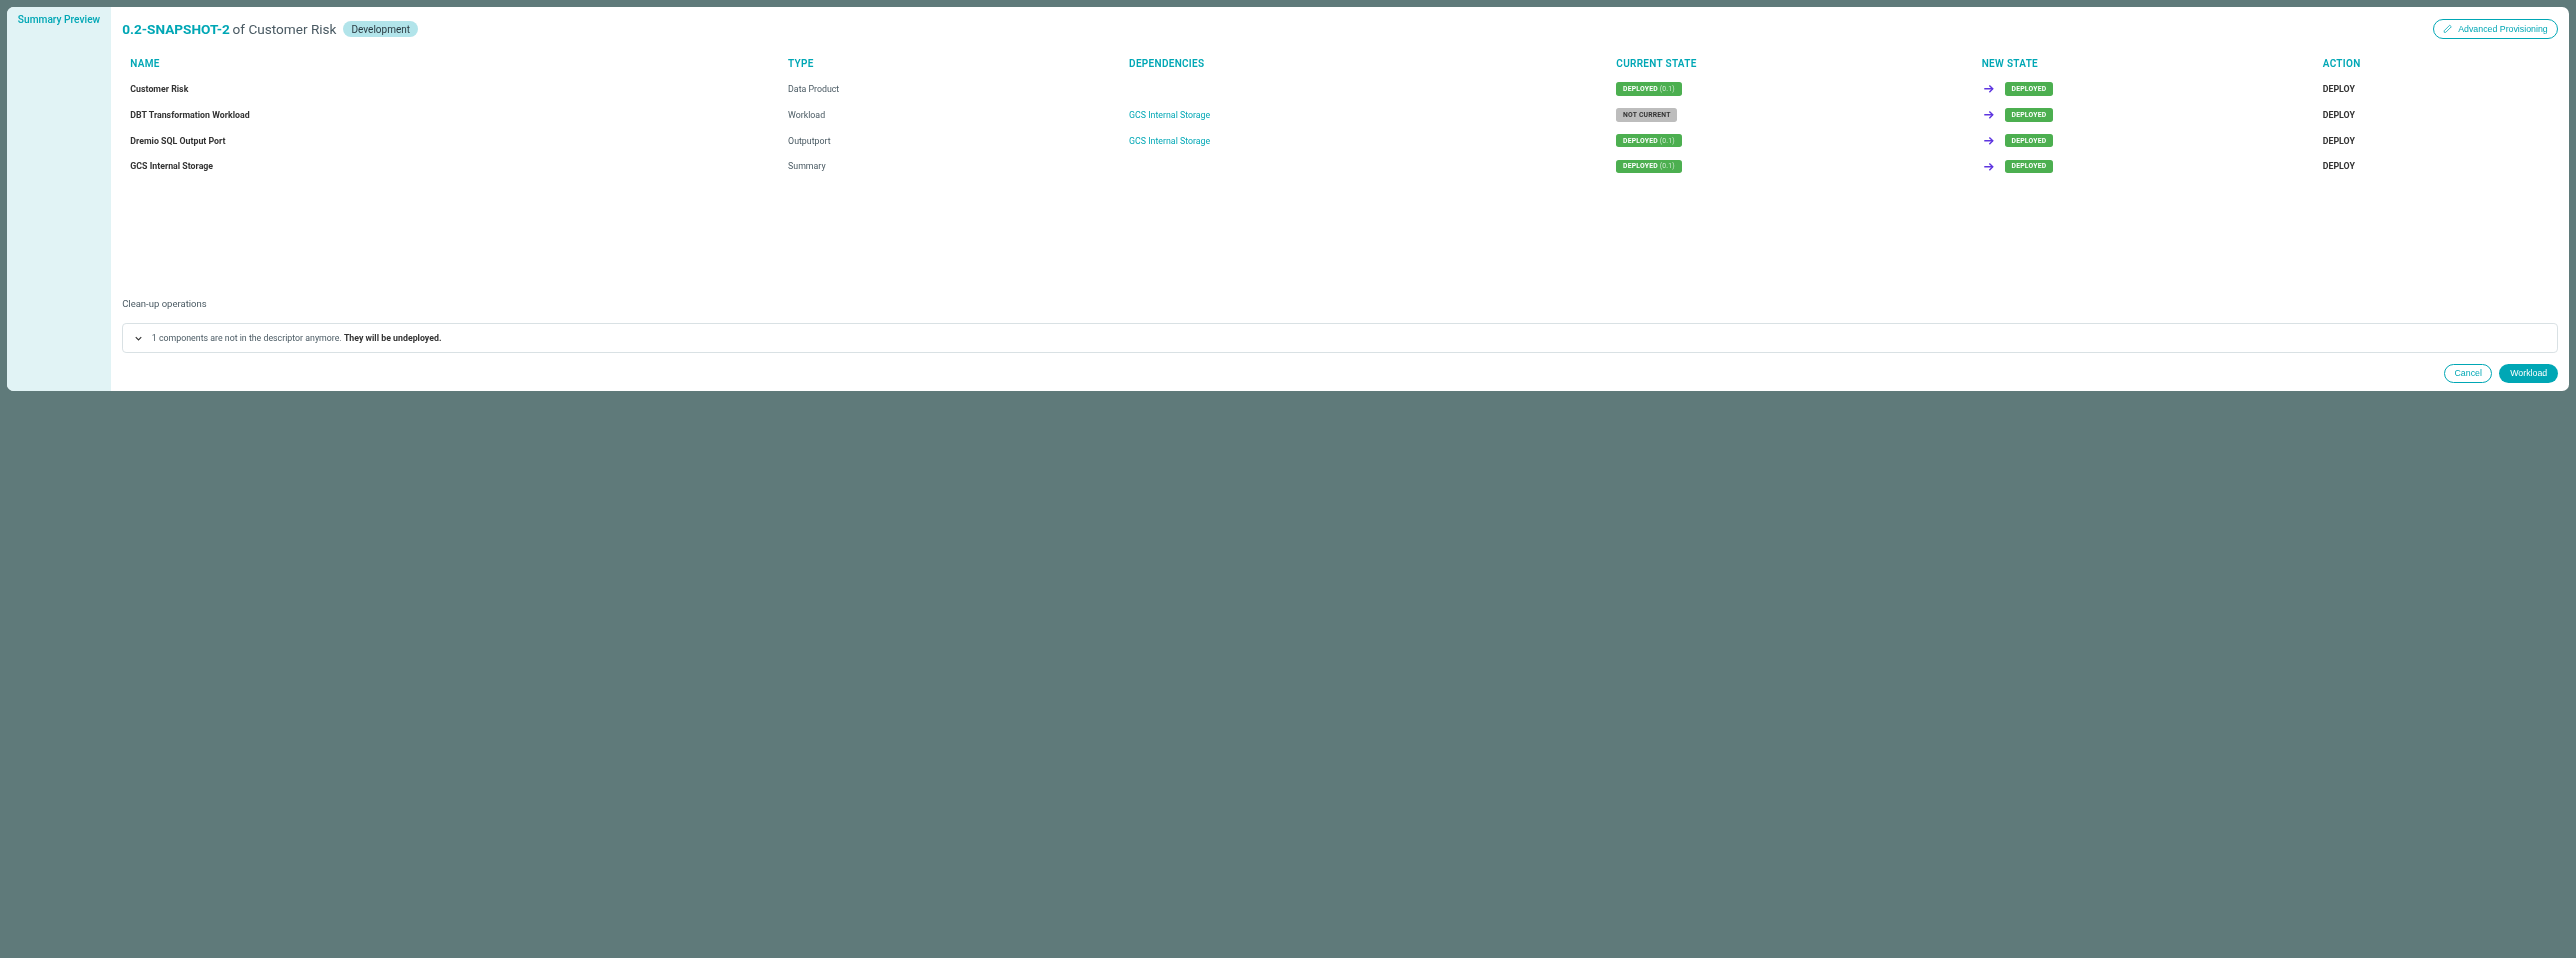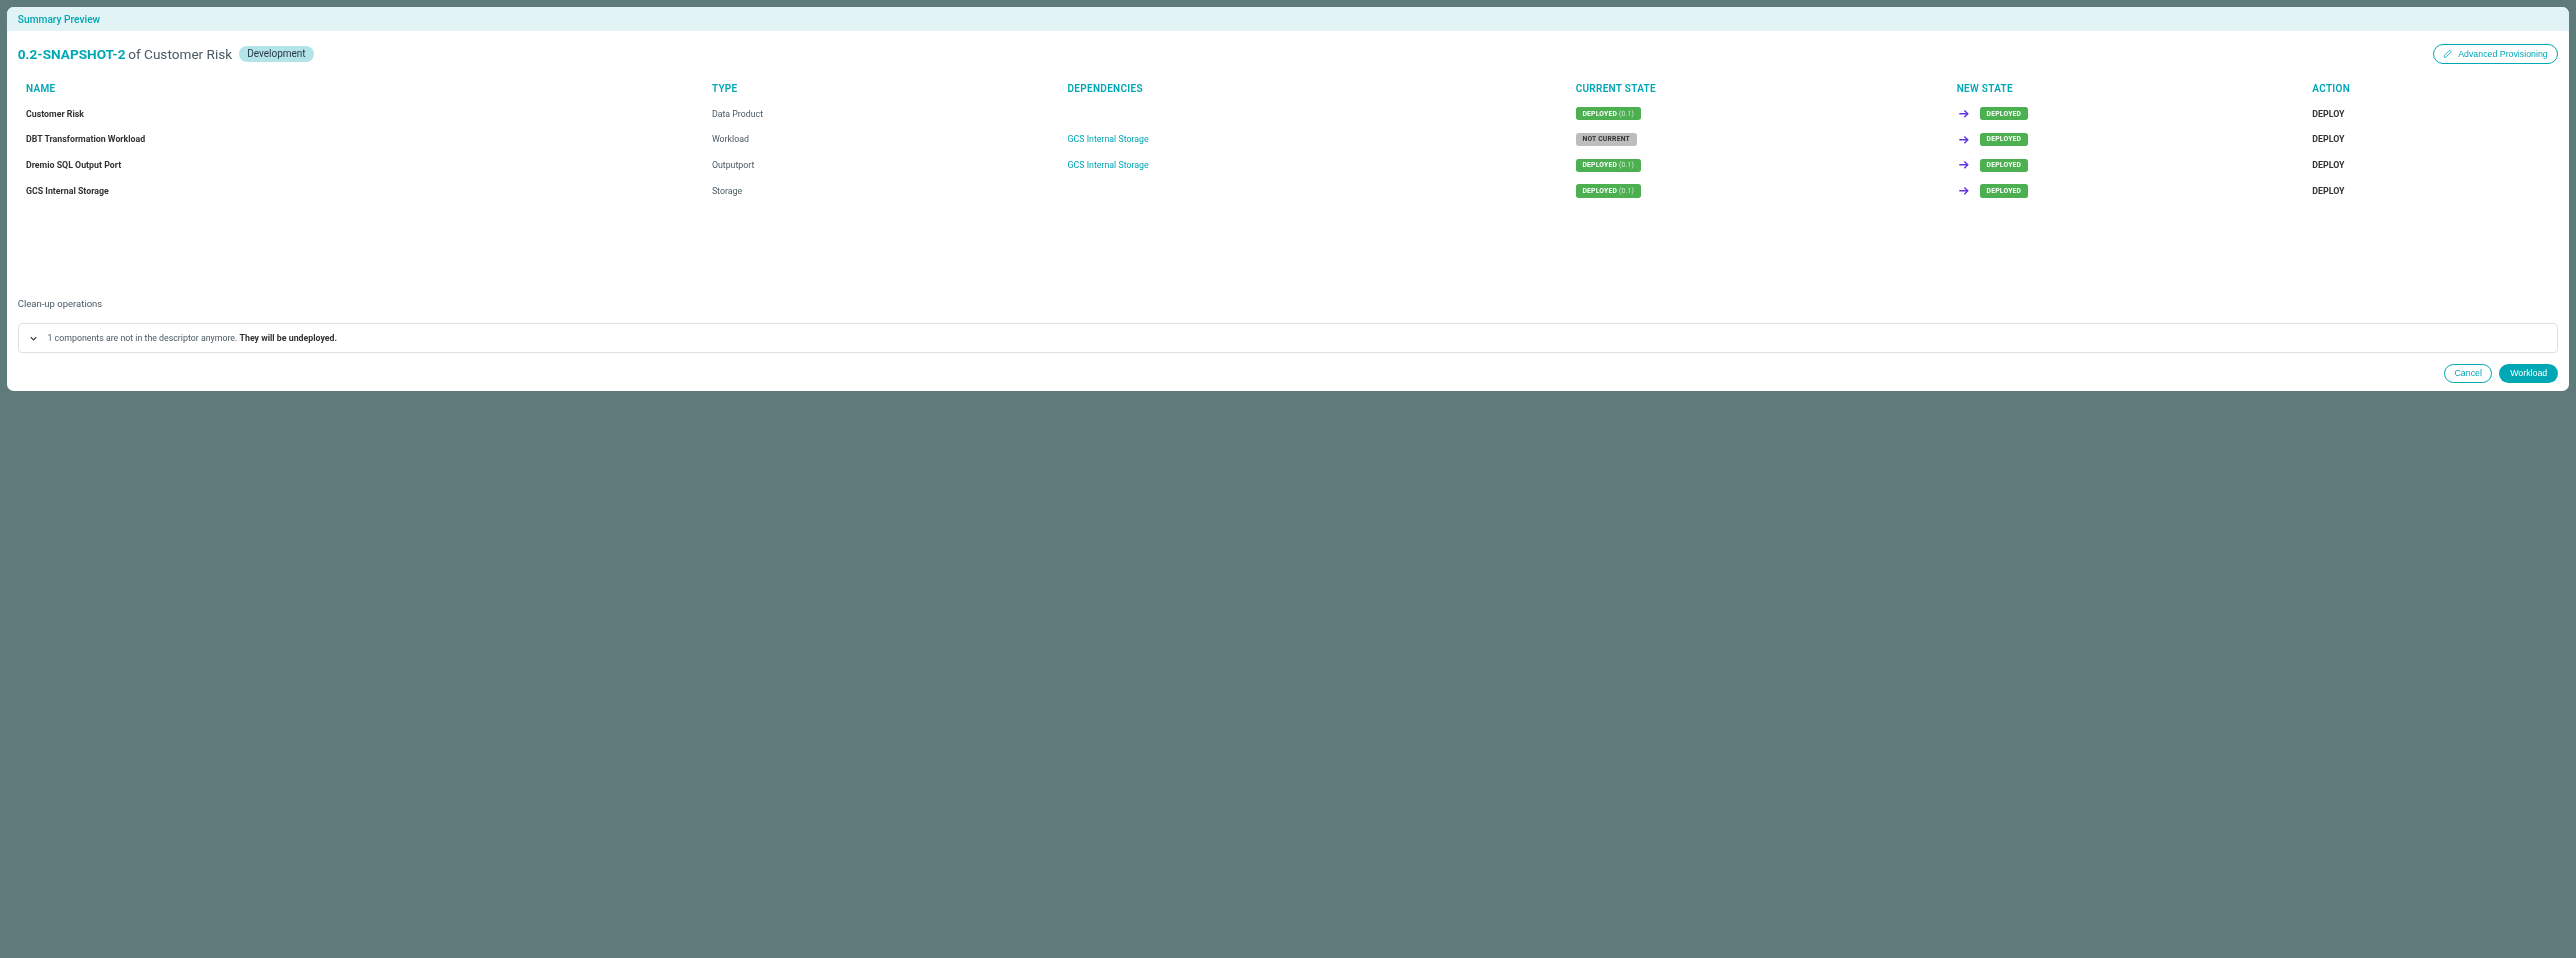--- a/index.html
+++ b/index.html
@@ -7,21 +7,21 @@
     font-family: -apple-system, BlinkMacSystemFont, "Segoe UI", Roboto, Helvetica, Arial, sans-serif;
     background: #5f7a7a;
     padding: 6.8px;
     color: #333;
   }
   .card {
     background: #fff;
     border-radius: 6.8px;
     overflow: hidden;
     display: flex;
-    flex-direction: column;
+    flex-direction: row;
     height: 384px;
   }
   .card-header {
     background: #e1f3f5;
     padding: 6.8px 11px;
   }
   .card-header-title {
     color: #00a7b5;
     font-size: 10.2px;
     font-weight: 500;
@@ -258,21 +258,21 @@
                   <line x1="4" y1="12" x2="19" y2="12"></line>
                   <polyline points="13 6 19 12 13 18"></polyline>
                 </svg>
                 <span class="badge badge-green">DEPLOYED</span>
               </div>
             </td>
             <td class="action">DEPLOY</td>
           </tr>
           <tr>
             <td class="name">GCS Internal Storage</td>
-            <td>Storage</td>
+            <td>Summary</td>
             <td></td>
             <td><span class="badge badge-green">DEPLOYED <span class="faded">(0.1)</span></span></td>
             <td>
               <div class="new-cell">
                 <svg class="arrow" viewBox="0 0 24 24" fill="none" stroke="currentColor" stroke-width="2.5">
                   <line x1="4" y1="12" x2="19" y2="12"></line>
                   <polyline points="13 6 19 12 13 18"></polyline>
                 </svg>
                 <span class="badge badge-green">DEPLOYED</span>
               </div>

